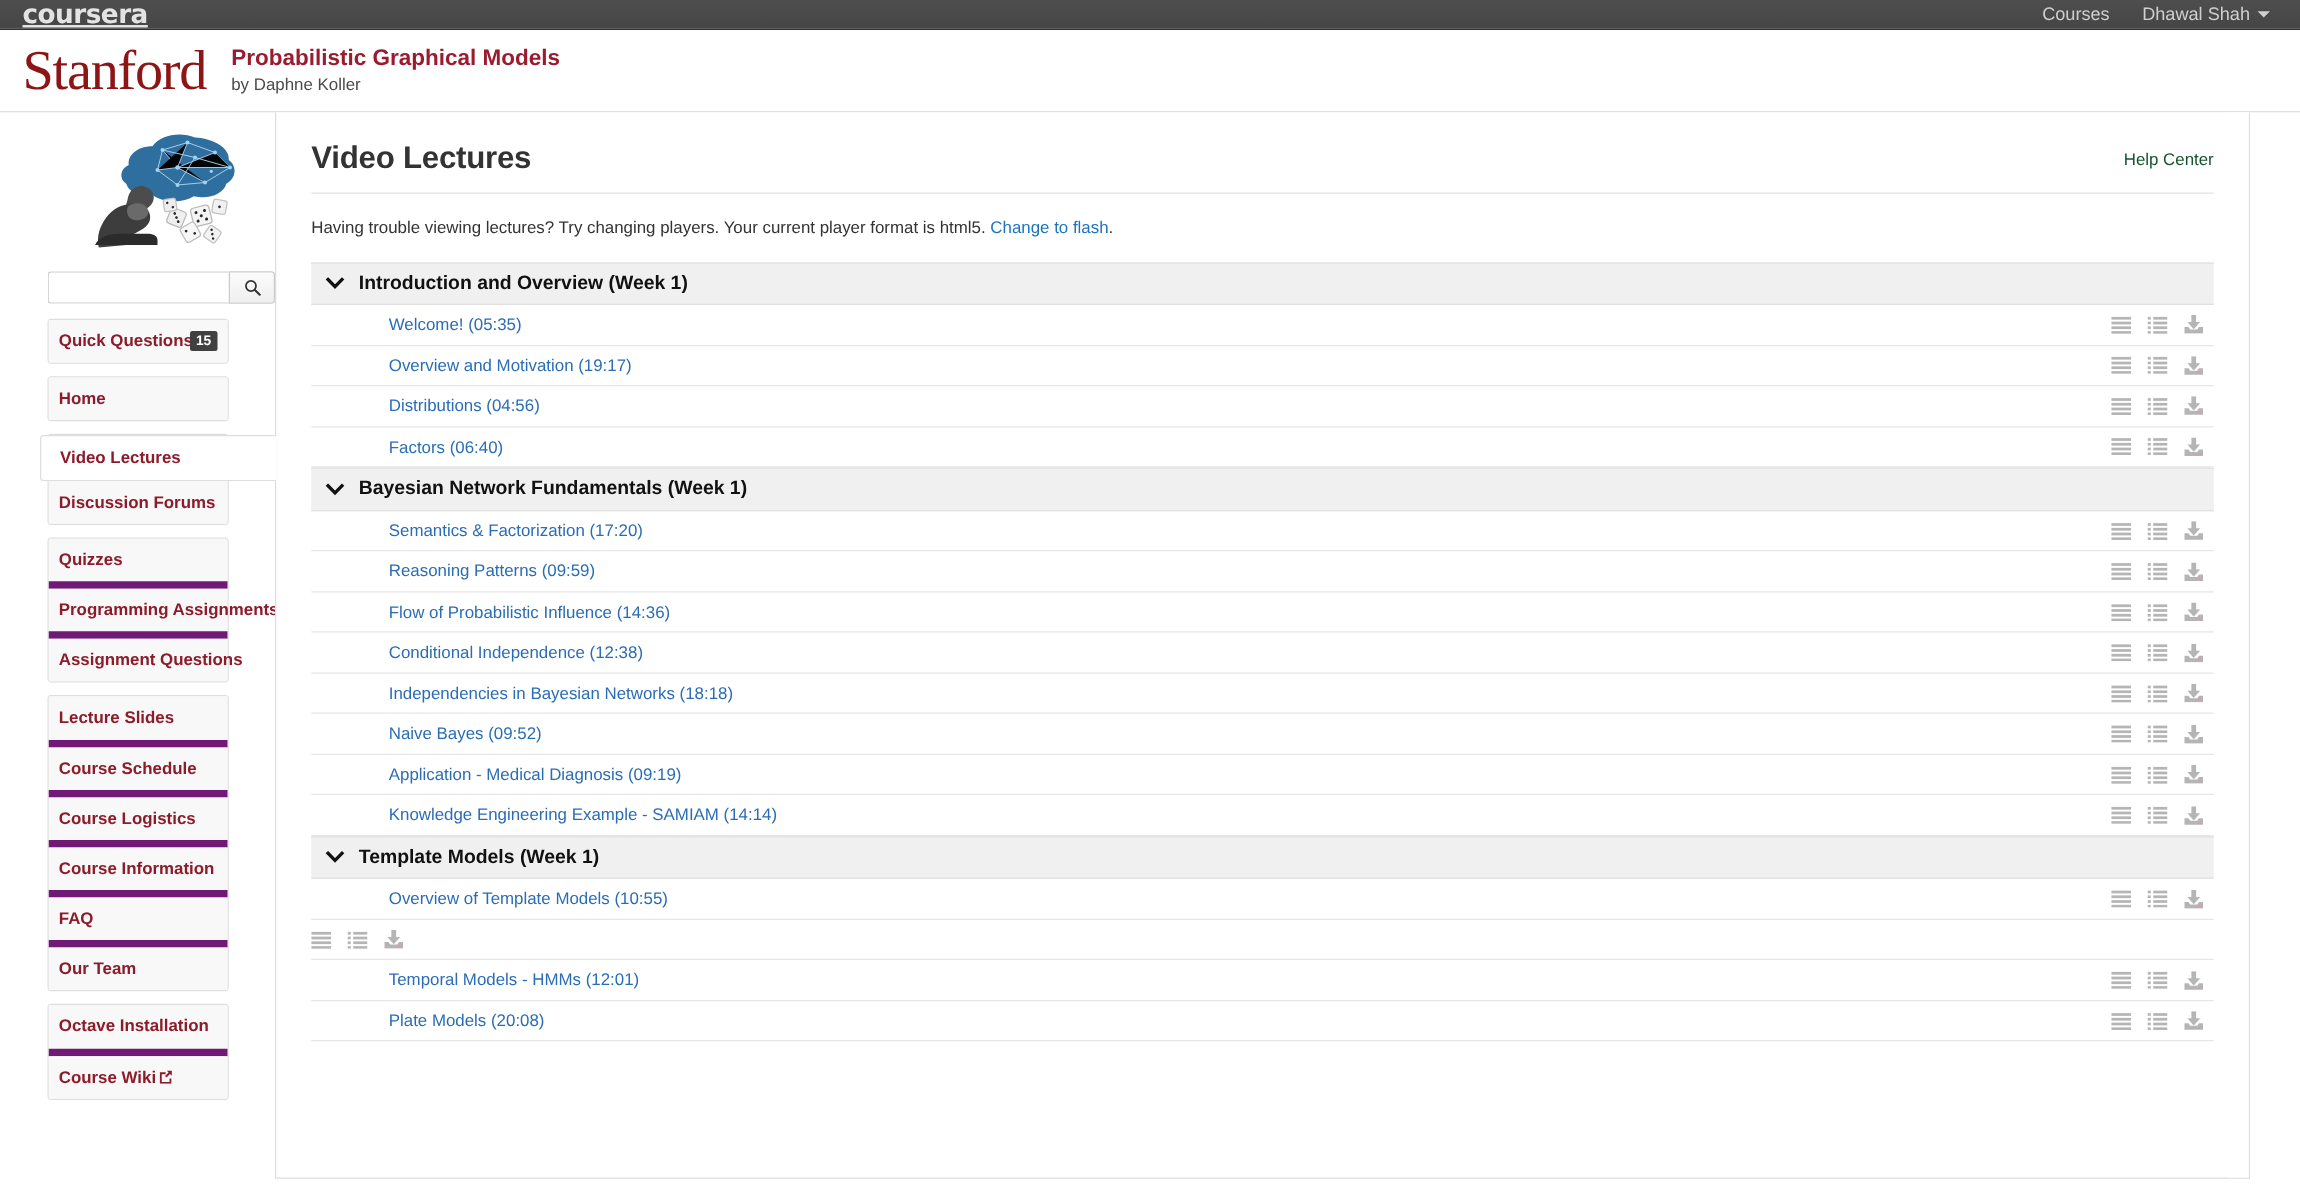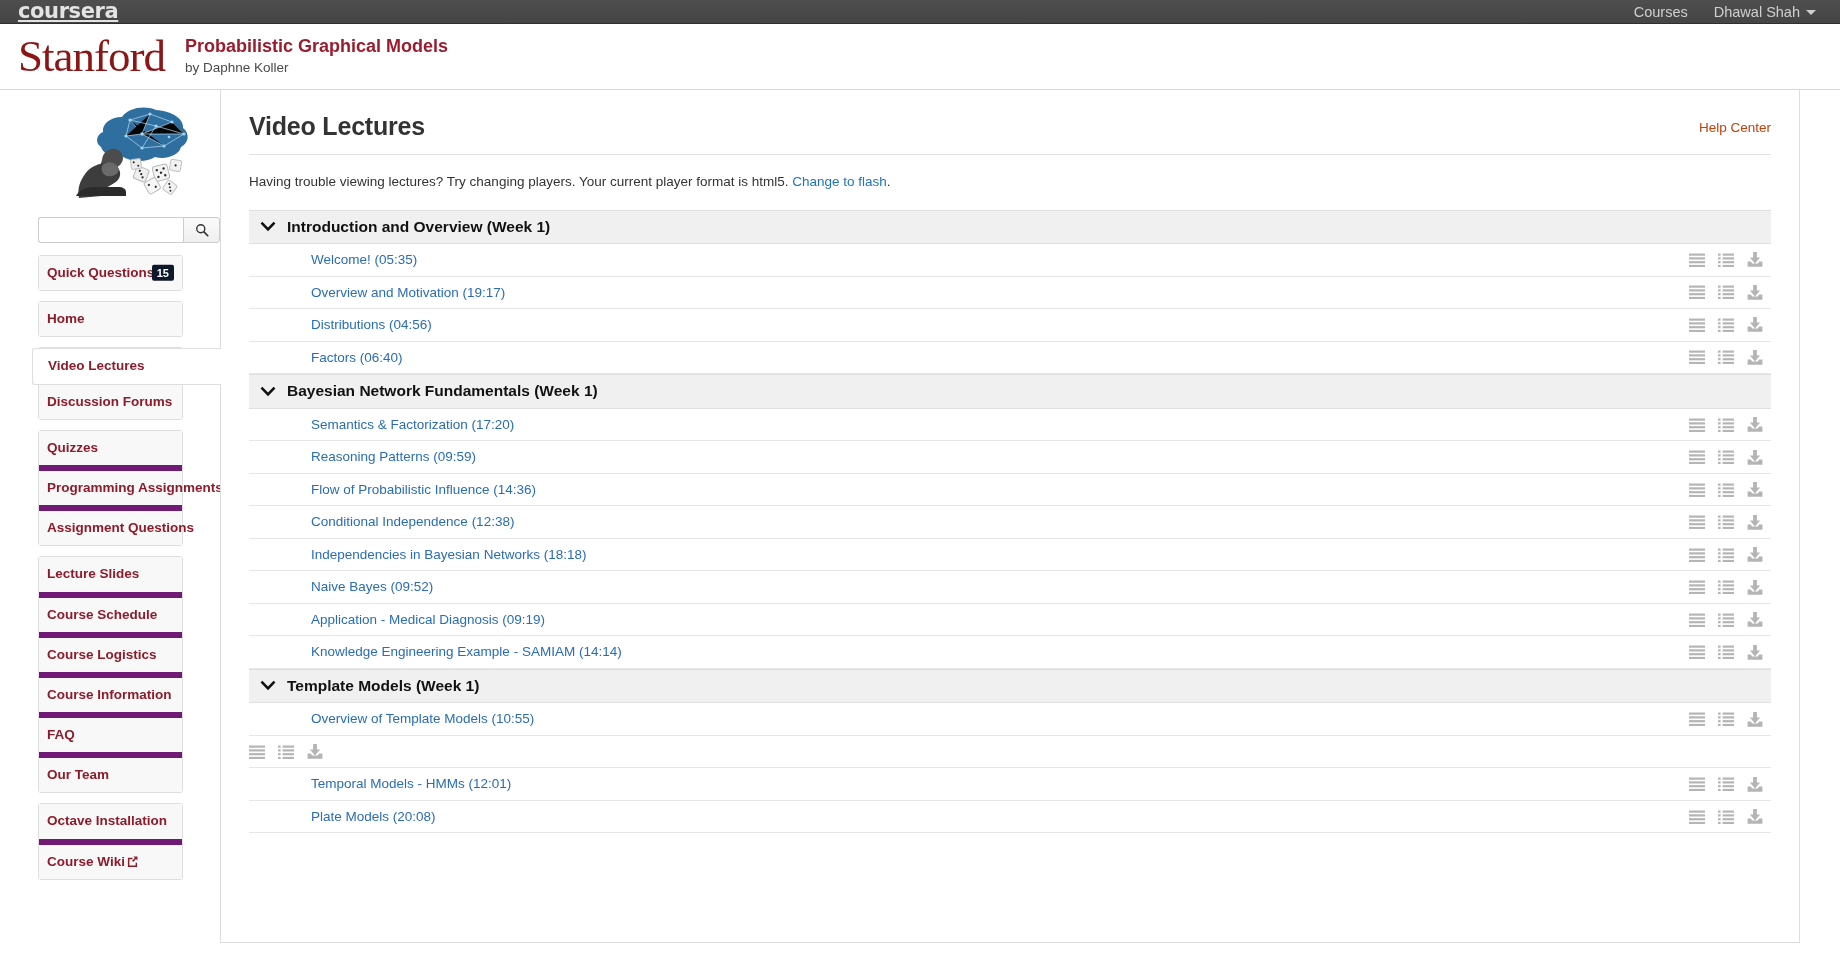--- a/index.html
+++ b/index.html
@@ -167,21 +167,21 @@
     border-left: 1px solid #dedede;
     border-bottom: 1px solid #dedede;
     border-radius: 3px 0 0 3px;
     z-index: 2;
   }
   .badge {
     position: absolute;
     right: 8px;
     top: 50%;
     transform: translateY(-50%);
-    background: #0f172a;
+    background: #404040;
     color: #ffffff;
     font-size: 11px;
     font-weight: bold;
     border-radius: 2px;
     padding: 1px 5px;
     line-height: 1.3;
   }
   .extlink-icon {
     display: inline-block;
     margin-left: 2px;
@@ -207,21 +207,21 @@
   #page-title {
     font-size: 25px;
     font-weight: bold;
     color: #333333;
     line-height: 1.15;
     margin: 0;
     letter-spacing: -0.2px;
   }
   #help-center {
     font-size: 13.5px;
-    color: #c2410c;
+    color: #14532d;
     text-decoration: none;
     margin-top: 8px;
     white-space: nowrap;
   }
   #title-rule {
     border-top: 1px solid #e2e2e2;
     margin: 13px 0 0 0;
   }
   #player-note {
     font-size: 13.5px;

